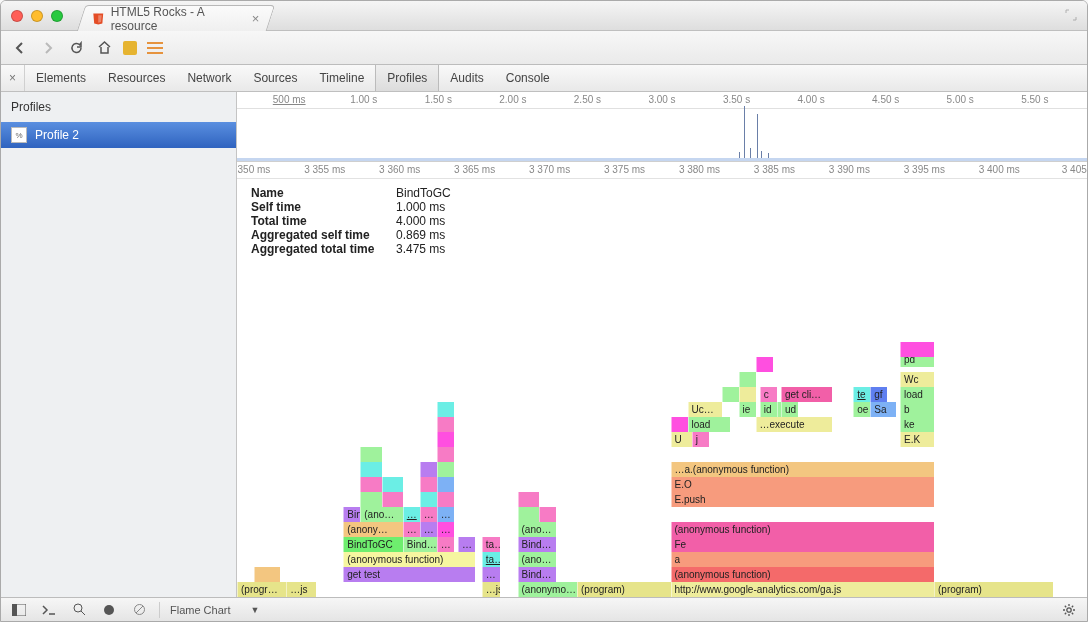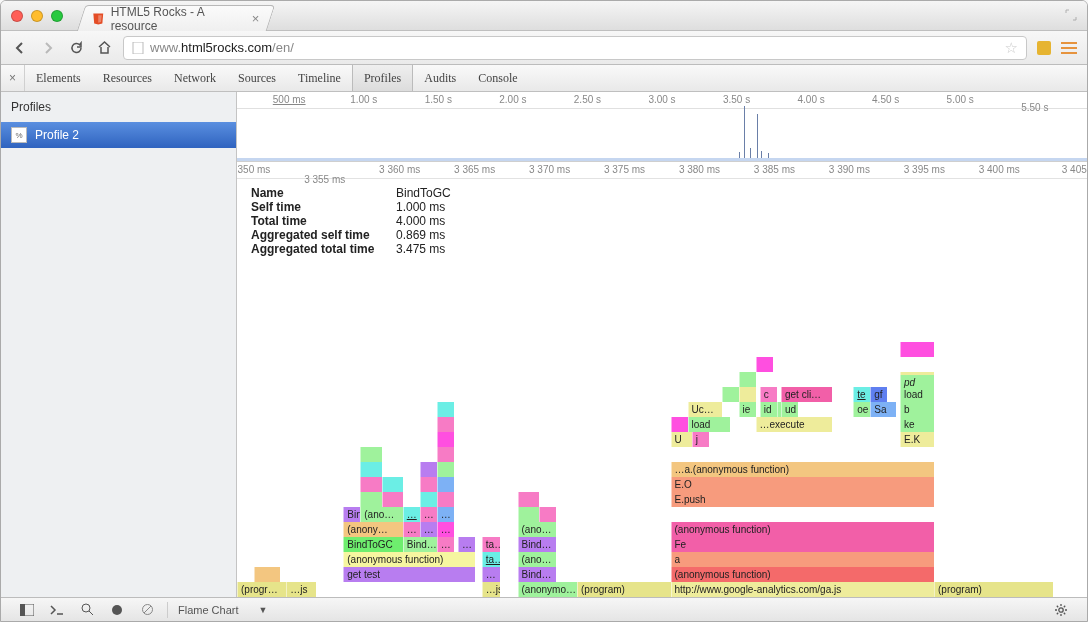--- a/index.html
+++ b/index.html
@@ -22,21 +22,21 @@
 .url .domain { color: #222; }
 .url-right { display: flex; gap: 6px; align-items: center; margin-left: auto; }
 .star { color: #ccc; font-size: 15px; }
 .lock { width:14px; height:14px; background:#e6b431; border-radius:2px; }
 .menu-icon { display: flex; flex-direction: column; gap: 3px; }
 .menu-icon span { width: 16px; height: 2px; background: #e6933e; }
 
 .devtools { position: absolute; top: 64px; bottom: 0; left: 0; right: 0; background: #fff; display: flex; flex-direction: column; }
 .dt-tabs { height: 27px; background: linear-gradient(#f9f9f9,#e9e9e9); border-bottom: 1px solid #bfbfbf; display: flex; align-items: stretch; font-size: 12px; color: #444; }
 .dt-close { width: 24px; display: flex; align-items: center; justify-content: center; color: #777; border-right: 1px solid #d0d0d0; }
-.dt-tab { padding: 0 11px; display: flex; align-items: center; cursor: default; font-family: Liberation Serif, serif; }
+.dt-tab { padding: 0 11px; display: flex; align-items: center; cursor: default; }
 .dt-tab.active { background: linear-gradient(#efefef,#dcdcdc); border-left: 1px solid #bbb; border-right: 1px solid #bbb; }
 
 .dt-body { flex: 1; display: flex; min-height: 0; }
 .sidebar { width: 236px; background: #eef0f2; border-right: 1px solid #c4c4c4; font-size: 12px; }
 .side-h { padding: 8px 10px; color: #333; }
 .side-cat { padding: 4px 10px; color: #3a5fa6; font-size: 11px; }
 .side-item { display: flex; align-items: center; gap: 8px; padding: 5px 10px; }
 .side-item.sel { background: linear-gradient(#5a8fe0,#2f63bf); color: #fff; }
 .side-icon { width: 16px; height: 16px; background: #fff; border: 1px solid #bbb; font-size: 8px; color: #666; display: flex; align-items: center; justify-content: center; }
 
@@ -62,21 +62,21 @@
 
 .c-yel { background: #eeec9b; } .c-yel2 { background: #e6e48a; }
 .c-or  { background: #f3c680; }
 .c-pk  { background: #f77bc5; } .c-pk2 { background: #ff4fe0; }
 .c-mag { background: #f25fa8; } .c-red { background: #f46a6a; }
 .c-grn { background: #9ff29c; } .c-grn2 { background: #6eee6e; }
 .c-cyn { background: #6beee5; text-decoration: underline; } .c-blu { background: #7db1f5; }
 .c-blu2{ background: #5f7ff0; } .c-pur { background: #b87df0; }
 .c-sal { background: #f79b7d; } .c-lyl { background: #f6f6a0; }
 
-.statusbar { height: 24px; background: linear-gradient(#f6f6f6,#e5e5e5); border-top: 1px solid #bcbcbc; display: flex; align-items: center; gap: 10px; padding: 0 16px; font-size: 11px; color: #555; }
+.statusbar { height: 24px; background: linear-gradient(#f6f6f6,#e5e5e5); border-top: 1px solid #bcbcbc; display: flex; align-items: center; gap: 10px; padding: 0 8px; font-size: 11px; color: #555; }
 .sb-btn { width: 20px; height: 16px; display: flex; align-items: center; justify-content: center; color: #666; }
 .sb-sep { width: 1px; height: 16px; background: #ccc; }
 .sb-select { display: flex; align-items: center; gap: 20px; }
 .sb-select .arrow { font-size: 9px; }
 .sb-gear { margin-left: auto; }
 </style>
 </head>
 <body>
 
 <div class="window">
@@ -116,31 +116,20 @@
     <div class="nav-btn">
         <svg width="15" height="15" viewBox="0 0 15 15">
           <path d="M12 8a4.5 4.5 0 11-1.3-3.2L12 3v4H8" fill="none" stroke="#555" stroke-width="1.5"></path>
         </svg>
       </div>
     <div class="nav-btn">
         <svg width="15" height="15" viewBox="0 0 15 15">
           <path d="M2 7l5.5-5L13 7M4 7v6h7V7" fill="none" stroke="#555" stroke-width="1.5"></path>
         </svg>
       </div>
-    <div class="url">
-      <svg width="12" height="12" style="margin-right:6px">
-          <rect width="10" height="12" x="1" fill="#fff" stroke="#bbb"></rect>
-        </svg>
-      <span>www.</span>
-        <span class="domain">html5rocks.com</span>
-        <span>/en/</span>
-      <div class="url-right">
-        <span class="star">☆</span>
-      </div>
-    </div>
     <div class="lock"></div>
     <div class="menu-icon">
         <span></span>
         <span></span>
         <span></span>
       </div>
   </div>
 
   <div class="devtools">
     <div class="dt-tabs">
@@ -171,36 +160,36 @@
               <span style="left: 6.14035%; text-decoration: underline;">500 ms</span>
               <span style="left: 14.9123%;">1.00 s</span>
               <span style="left: 23.6842%;">1.50 s</span>
               <span style="left: 32.4561%;">2.00 s</span>
               <span style="left: 41.2281%;">2.50 s</span>
               <span style="left: 50%;">3.00 s</span>
               <span style="left: 58.7719%;">3.50 s</span>
               <span style="left: 67.5439%;">4.00 s</span>
               <span style="left: 76.3158%;">4.50 s</span>
               <span style="left: 85.0877%;">5.00 s</span>
-              <span style="left: 93.8596%; margin-top: 8px;">5.50 s</span>
+              <span style="left: 93.8596%;">5.50 s</span>
             </div>
           <div class="ov-track" id="ov-track">
             <div class="ov-band"></div>
           <div class="ov-spike" style="left: 59%; height: 6px;"></div>
               <div class="ov-spike" style="left: 59.6%; height: 52px;"></div>
               <div class="ov-spike" style="left: 60.3%; height: 10px;"></div>
               <div class="ov-spike" style="left: 61.2%; height: 44px;"></div>
               <div class="ov-spike" style="left: 61.7%; height: 7px;"></div>
               <div class="ov-spike" style="left: 62.5%; height: 5px;"></div>
             </div>
         </div>
         <div class="detail">
           <div class="detail-ruler" id="det-ruler">
               <span style="left: 1.5%;">3 350 ms</span>
-              <span style="left: 10.3182%; margin-top: 10px;">3 355 ms</span>
+              <span style="left: 10.3182%;">3 355 ms</span>
               <span style="left: 19.1364%;">3 360 ms</span>
               <span style="left: 27.9545%;">3 365 ms</span>
               <span style="left: 36.7727%;">3 370 ms</span>
               <span style="left: 45.5909%;">3 375 ms</span>
               <span style="left: 54.4091%;">3 380 ms</span>
               <span style="left: 63.2273%;">3 385 ms</span>
               <span style="left: 72.0455%;">3 390 ms</span>
               <span style="left: 80.8636%;">3 395 ms</span>
               <span style="left: 89.6818%;">3 400 ms</span>
               <span style="left: 98.5%;">3 405</span>
@@ -281,21 +270,21 @@
               <div class="fn c-grn" style="left: 57%; width: 2%; bottom: 195px;"></div>
               <div class="fn c-yel" style="left: 59%; width: 2%; bottom: 195px;"></div>
               <div class="fn c-pk" style="left: 61.5%; width: 2%; bottom: 195px;">c</div>
               <div class="fn c-mag" style="left: 64%; width: 6%; bottom: 195px;">get cli…</div>
               <div class="fn c-cyn" style="left: 72.5%; width: 2%; bottom: 195px;">te</div>
               <div class="fn c-blu2" style="left: 74.5%; width: 2%; bottom: 195px;">gf</div>
               <div class="fn c-grn" style="left: 78%; width: 4%; bottom: 195px;">load</div>
               <div class="fn c-grn" style="left: 59%; width: 2%; bottom: 210px;"></div>
               <div class="fn c-yel" style="left: 78%; width: 4%; bottom: 210px;">Wc</div>
               <div class="fn c-pk2" style="left: 61%; width: 2%; bottom: 225px;"></div>
-              <div class="fn c-grn" style="left: 78%; width: 4%; bottom: 207px; font-style: italic;">pd</div>
+              <div class="fn c-grn" style="left: 78%; width: 4%; bottom: 230px;">pd</div>
               <div class="fn c-pk2" style="left: 78%; width: 4%; bottom: 240px;"></div>
             </div>
           <div class="tooltip" id="tooltip">
               <div class="row">
                 <div class="k">Name</div>
                 <div class="v">BindToGC</div>
               </div>
               <div class="row">
                 <div class="k">Self time</div>
                 <div class="v">1.000 ms</div>

